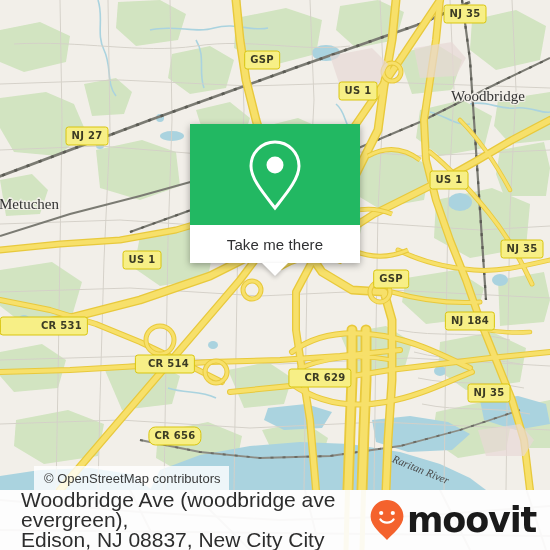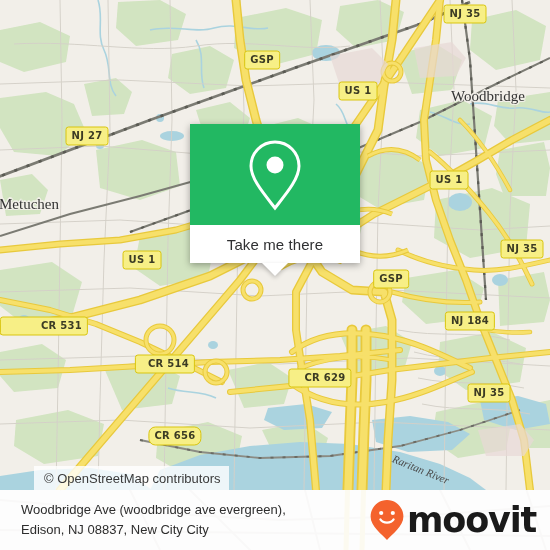--- a/index.html
+++ b/index.html
@@ -148,21 +148,21 @@
     height: 60px;
     display: flex;
     align-items: center;
     justify-content: space-between;
     padding: 0 14px 0 21px;
     box-sizing: border-box;
   }
   #footer-address {
     color: #2d2d2d;
     font-family: "Liberation Sans", sans-serif;
-    font-size: 13px;
+    font-size: 21px;
     line-height: 20px;
     max-width: 380px;
   }
   #footer-logo {
     display: flex;
     align-items: center;
     gap: 0;
   }
   #moovit-wordmark {
     color: #1a1a1a;

